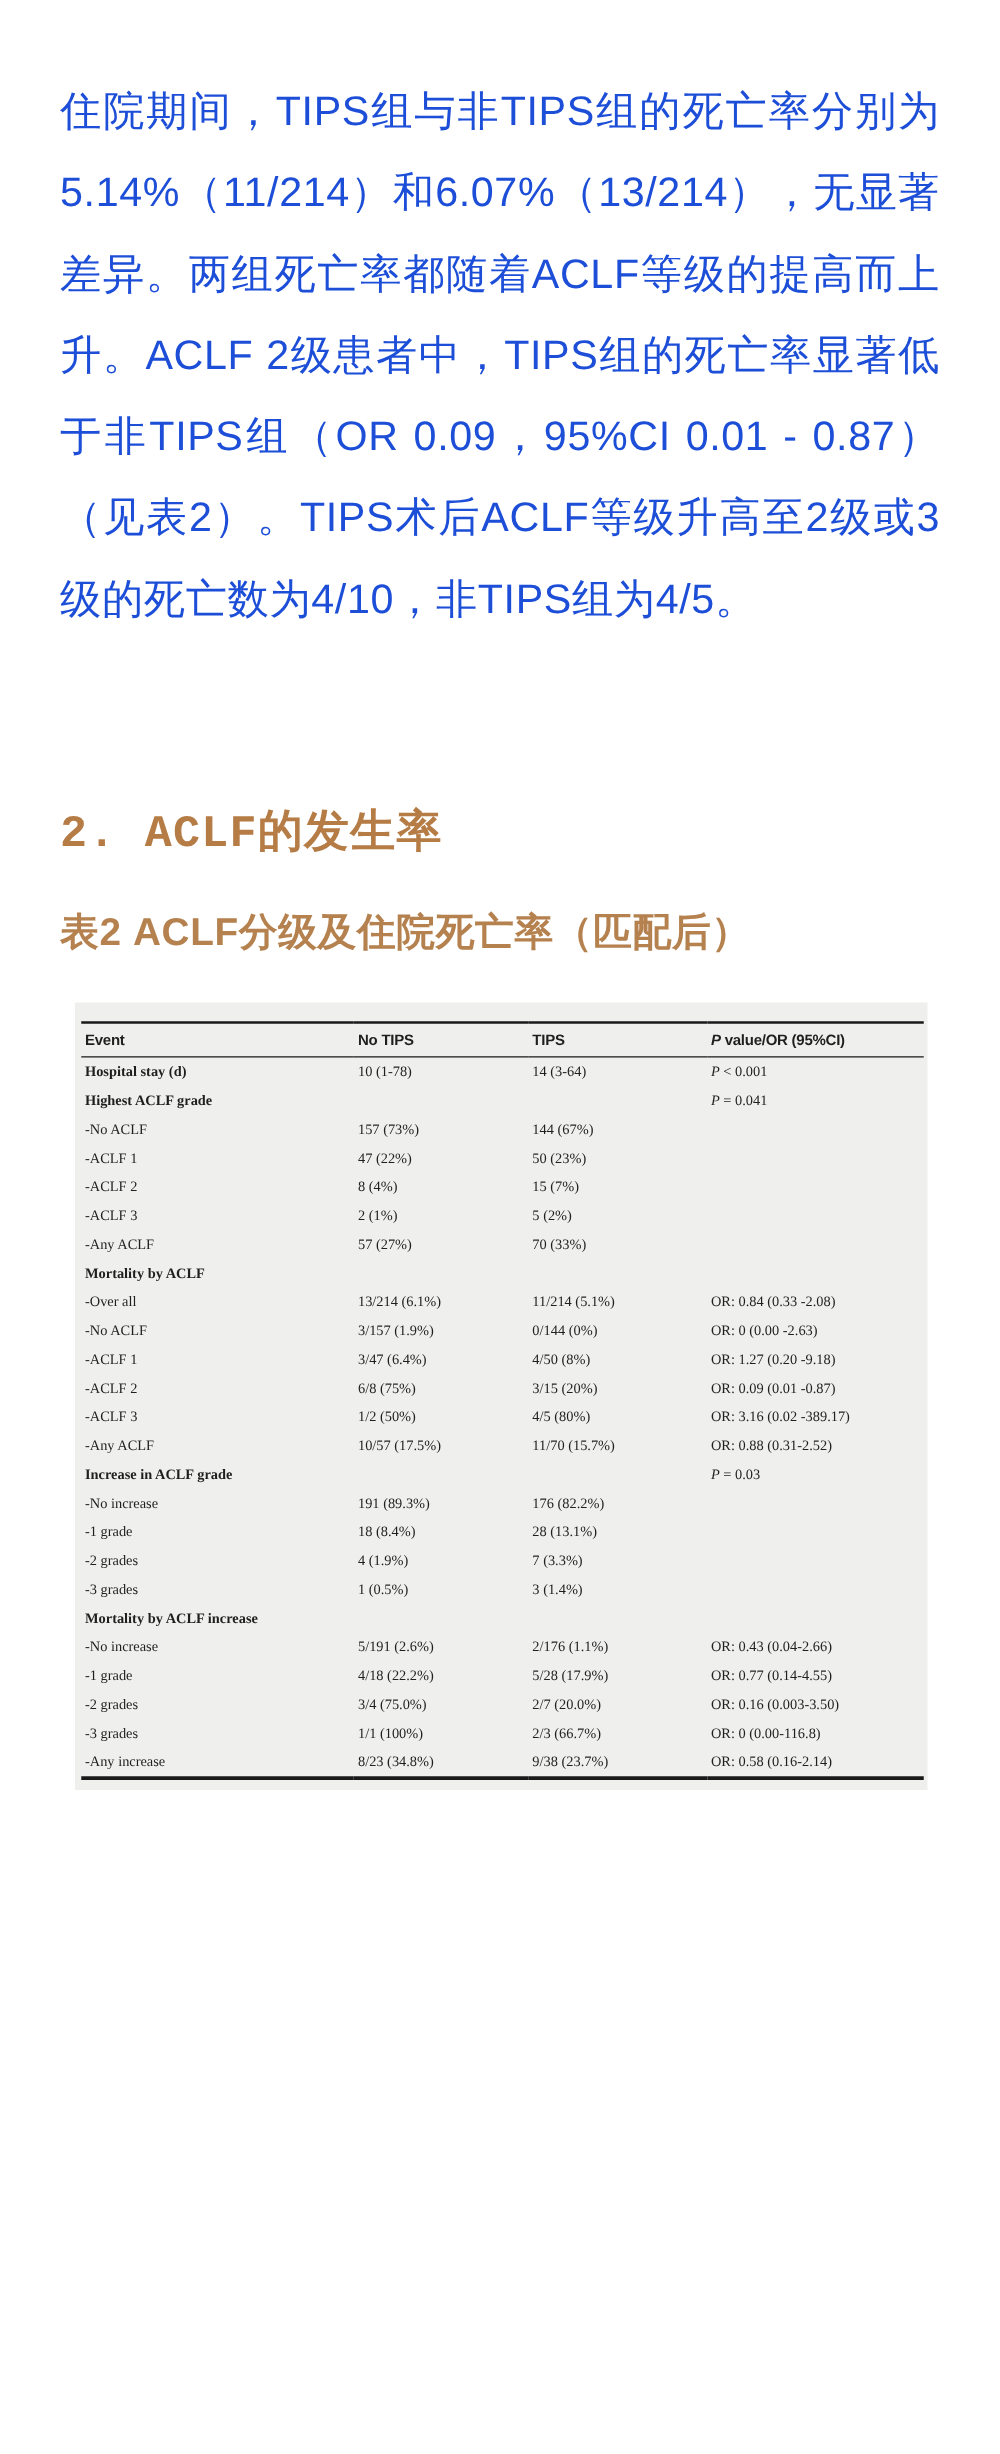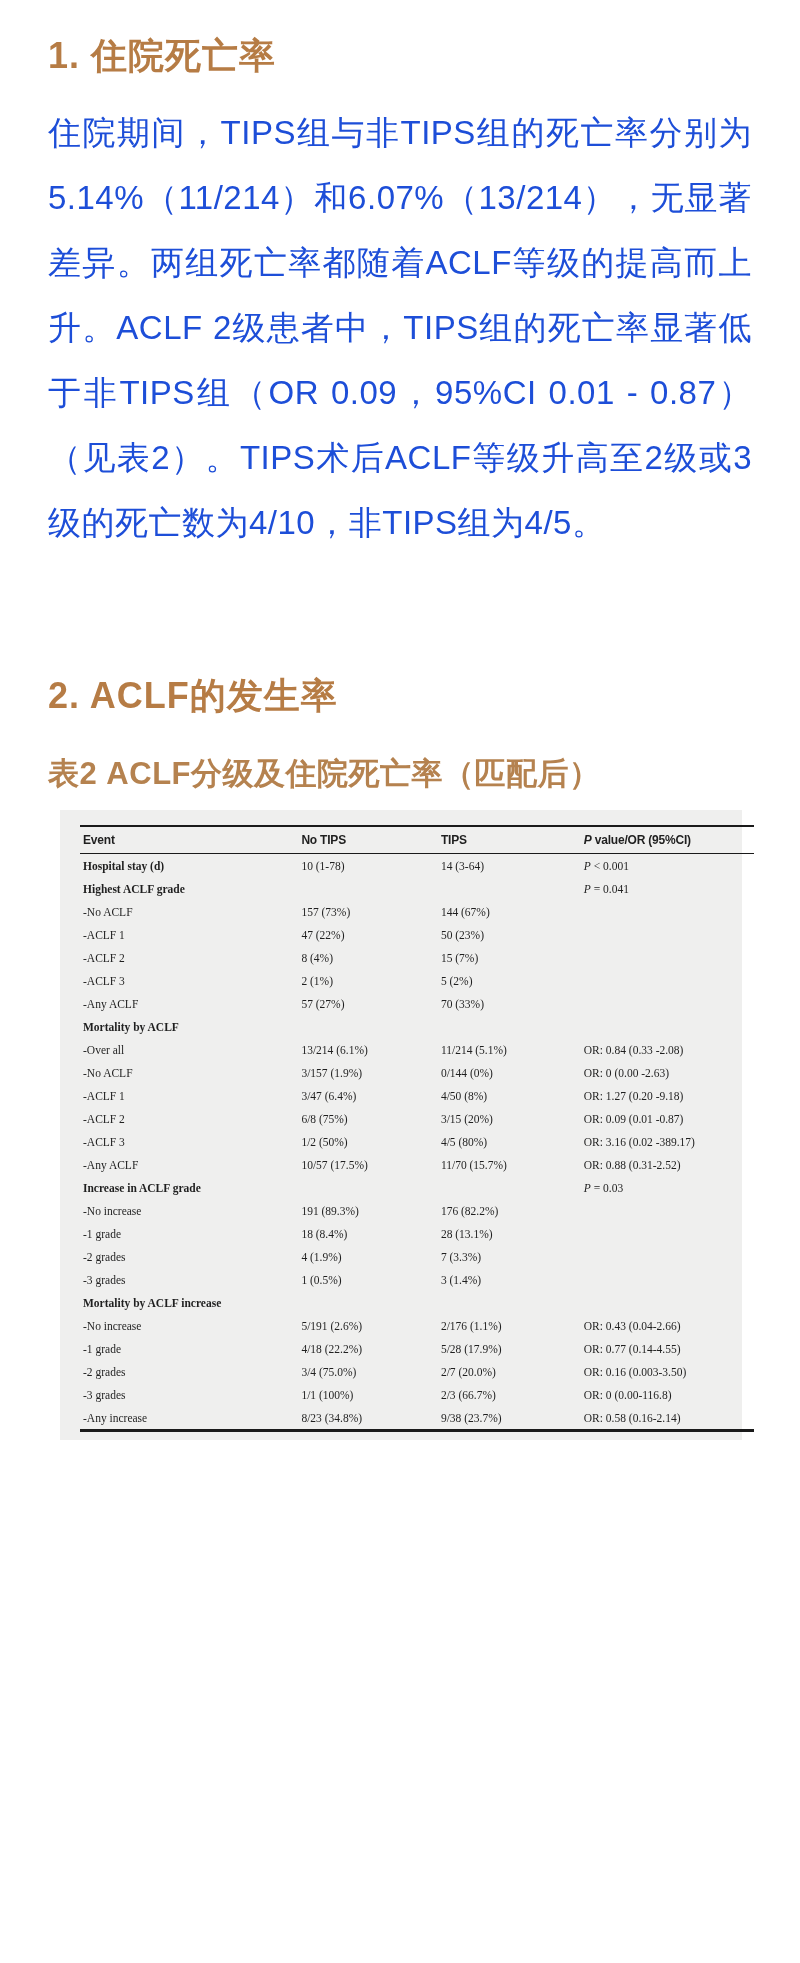--- a/index.html
+++ b/index.html
@@ -6,38 +6,38 @@
   body {
     width:800px; height:1963px; background:#ffffff; overflow:hidden;
     font-family:"Liberation Sans", sans-serif;
   }
   .page { box-sizing:border-box; width:800px; padding:34px 48px 0 48px; }
 
   .sec-heading {
     margin:0; color:#b67c45; font-size:36px; line-height:44px;
     font-weight:bold; letter-spacing:1px;
   }
-  .sec-heading.second { margin-top:54px; }
+  .sec-heading.second { margin-top:70px;font-family:Liberation Mono, monospace; }
 
   .para {
     margin:22px 0 0 0; color:#1d4ed8; font-size:33px; line-height:65px;
     text-align:justify; text-justify:inter-character;
     word-break:break-all; overflow:hidden; letter-spacing:0.5px;
   }
   .para.p1 { height:520px; }
   .para.p2 { height:455px; }
 
   .table-title {
     margin:36px 0 0 0; color:#b5824f; font-size:31px; line-height:40px;
     font-weight:bold; text-align:left; letter-spacing:0.5px;
   }
 
   .table-wrap {
-    margin:16px 0 0 12px; width:682px; box-sizing:border-box;
-    background:#efefee; padding:15px 4px 8px 20px;
+    margin:36px 0 0 12px; width:682px; box-sizing:border-box;
+    background:#efefee; padding:15px 4px 8px 5px;
   }
   table.results {
     width:674px; border-collapse:collapse; table-layout:fixed;
     font-family:"Liberation Serif", serif; color:#1f1f1f;
     border-top:2px solid #1a1a1a; border-bottom:3px solid #1a1a1a;
   }
   table.results col.c1 { width:32.4%; }
   table.results col.c2 { width:20.7%; }
   table.results col.c3 { width:21.2%; }
   table.results col.c4 { width:25.7%; }
@@ -51,21 +51,20 @@
     padding:0 0 0 3px; white-space:nowrap; overflow:hidden;
   }
   table.results tbody tr.section td:first-child { font-weight:bold; }
   table.results i { font-style:italic; }
 </style>
 </head>
 <body>
 
 <div class="page">
 
-  <h2 class="sec-heading">1. 住院死亡率</h2>
 
   <p class="para p1">住院期间，TIPS组与非TIPS组的死亡率分别为5.14%（11/214）和6.07%（13/214），无显著差异。两组死亡率都随着ACLF等级的提高而上升。ACLF 2级患者中，TIPS组的死亡率显著低于非TIPS组（OR 0.09，95%CI 0.01 - 0.87）（见表2）。TIPS术后ACLF等级升高至2级或3级的死亡数为4/10，非TIPS组为4/5。</p>
 
   <h2 class="sec-heading second">2. ACLF的发生率</h2>
 
 
   <div class="table-title">表2 ACLF分级及住院死亡率（匹配后）</div>
 
   <div class="table-wrap">
     <table class="results">

